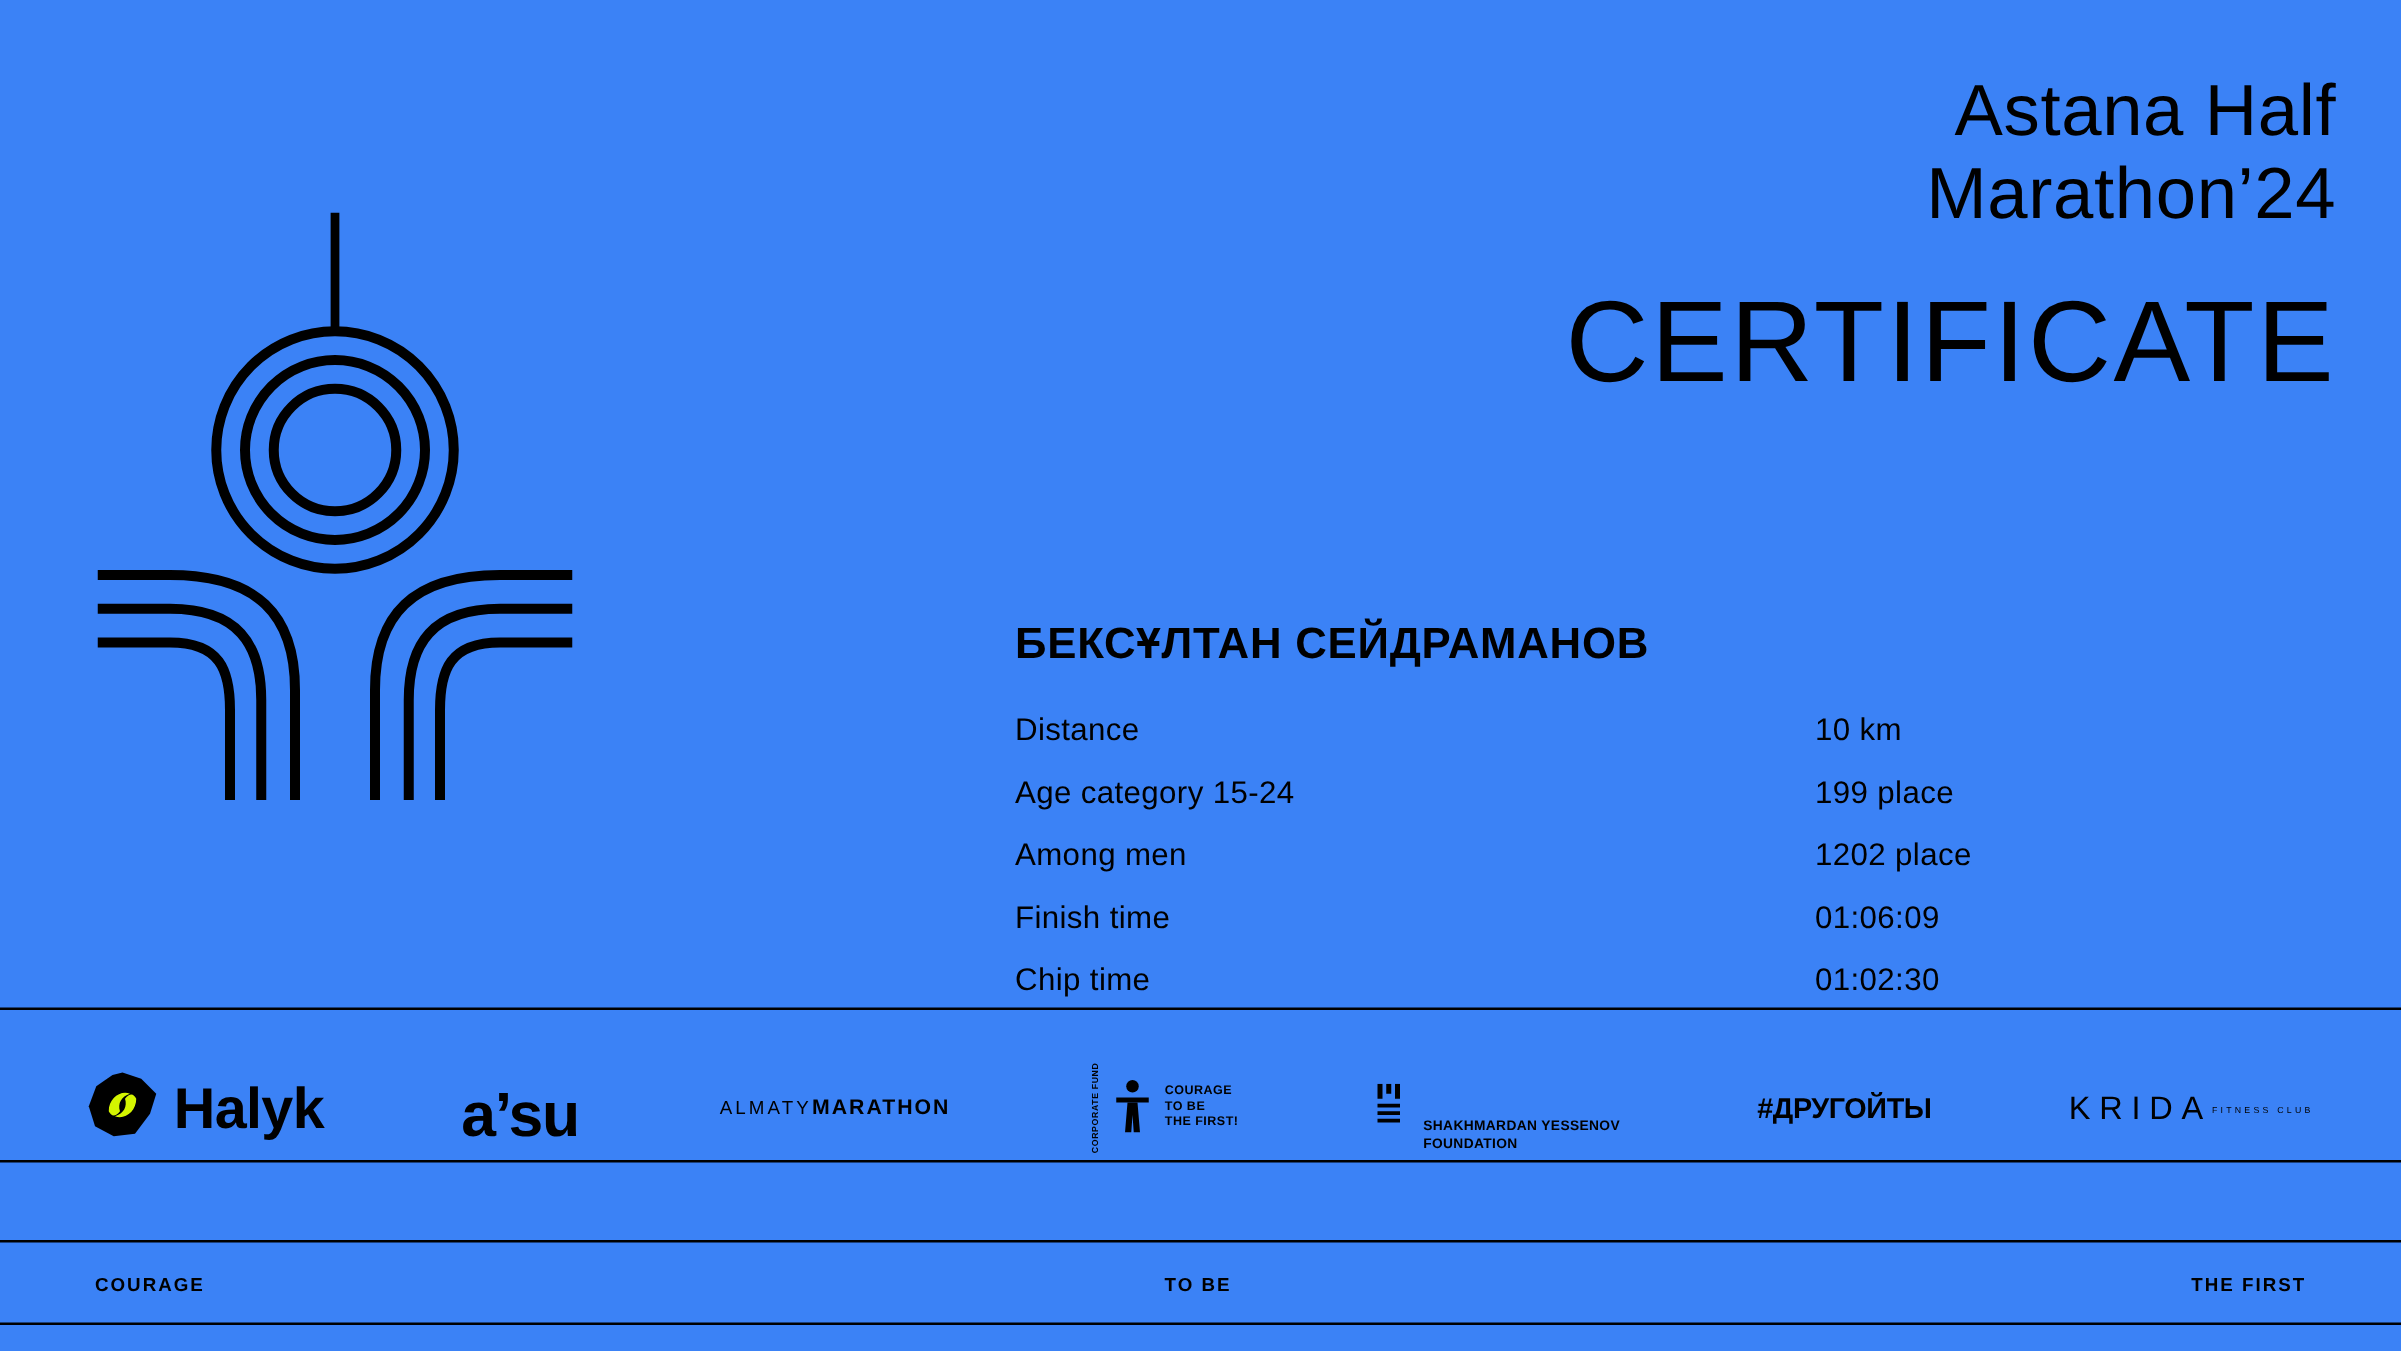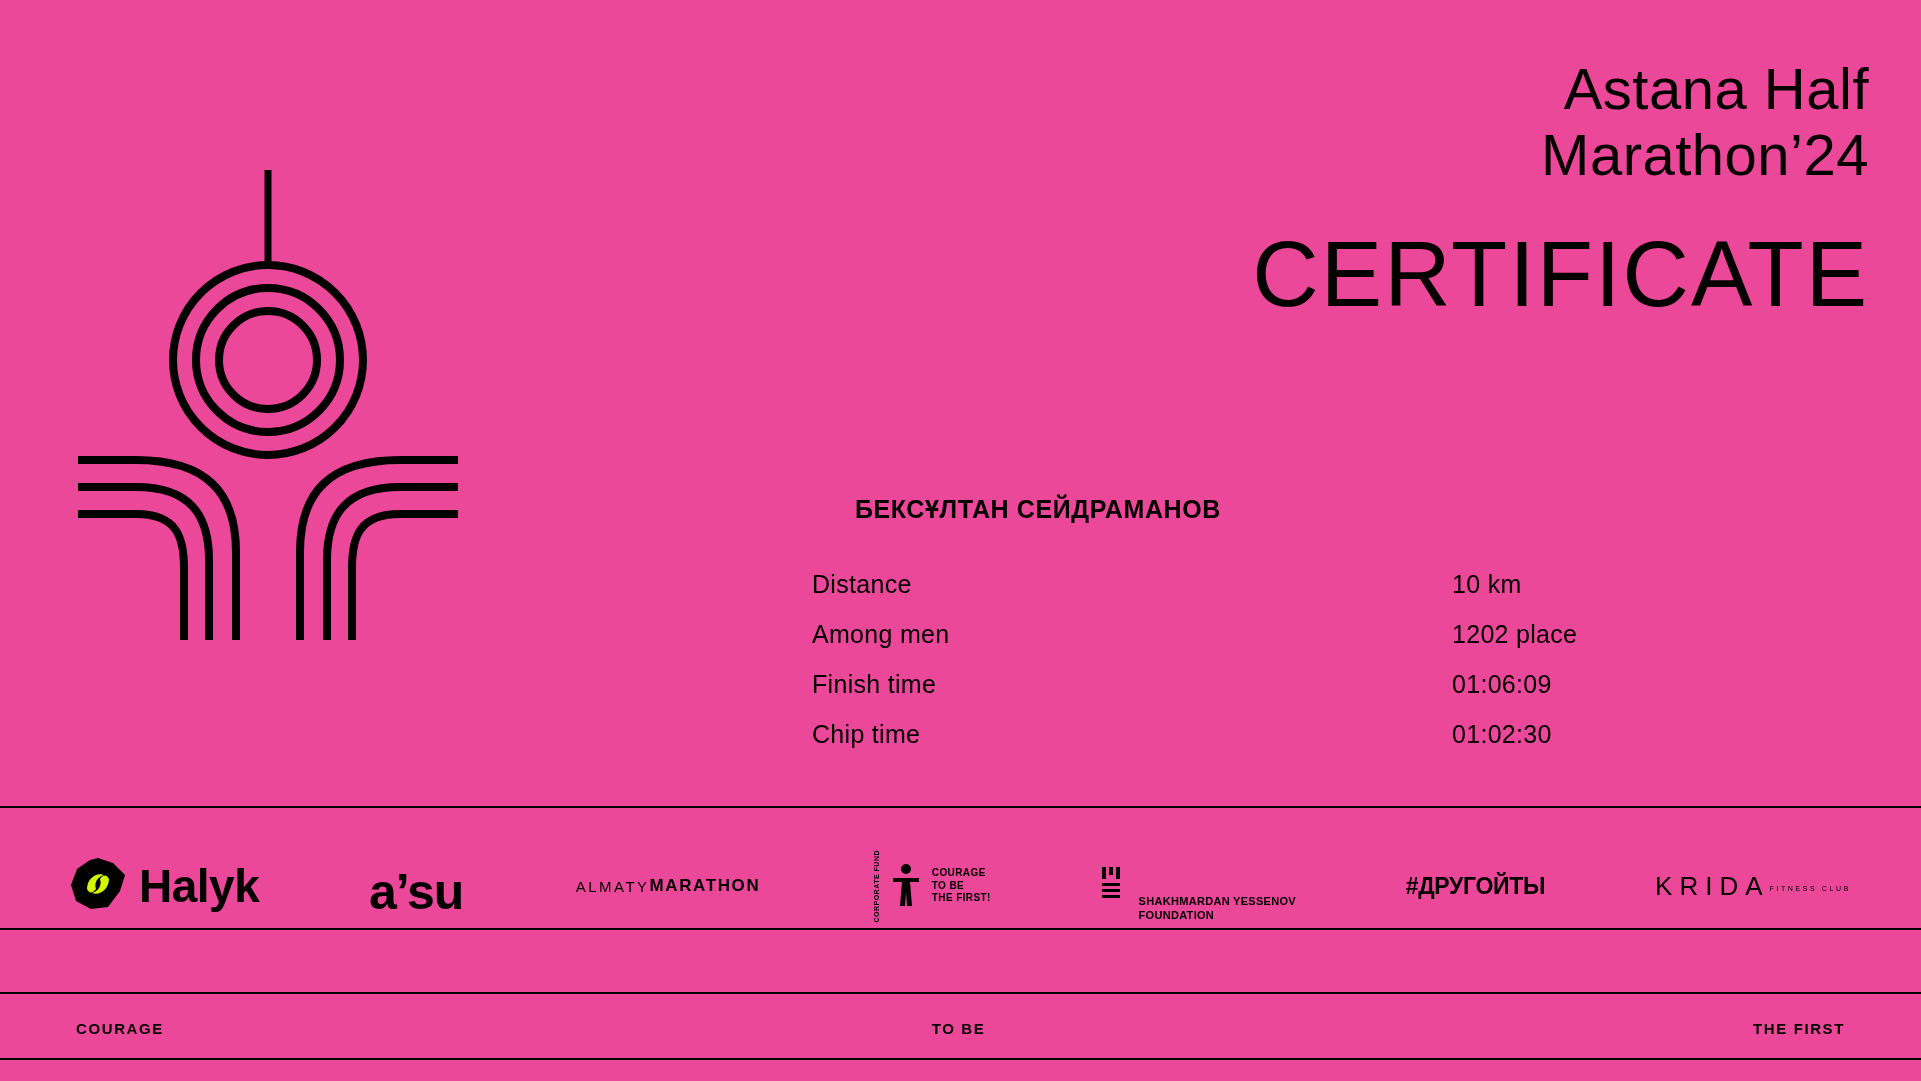--- a/index.html
+++ b/index.html
@@ -11,21 +11,21 @@
     height: 1081px;
     background: #d4f500;
     font-family: "Liberation Sans", sans-serif;
     color: #000;
     overflow: hidden;
     position: relative;
   }
   .certificate {
     position: absolute;
     inset: 0;
-    background: #ec4899;
+    background: #3b82f6;
   }
 
   
   .event-title {
     position: absolute;
     right: 52px;
     top: 56px;
     text-align: right;
     font-size: 58px;
     line-height: 1.14;
@@ -51,24 +51,23 @@
     top: 170px;
     width: 380px;
     height: 470px;
   }
 
   
   .participant-name {
     position: absolute;
     left: 812px;
     top: 495px;
-    font-size: 25px;
+    font-size: 35px;
     font-weight: 700;
     letter-spacing: 0.6px;
-    margin-left: 43px;
   }
   .details {
     position: absolute;
     left: 812px;
     top: 570px;
     width: 1040px;
   }
   .detail-row {
     display: flex;
     justify-content: space-between;
@@ -270,20 +269,24 @@
   </div>
 
   <div class="participant-name">БЕКСҰЛТАН СЕЙДРАМАНОВ</div>
 
   <div class="details">
     <div class="detail-row">
       <span class="detail-label">Distance</span>
       <span class="detail-value">10 km</span>
     </div>
     <div class="detail-row">
+      <span class="detail-label">Age category 15-24</span>
+      <span class="detail-value">199 place</span>
+    </div>
+    <div class="detail-row">
       <span class="detail-label">Among men</span>
       <span class="detail-value">1202 place</span>
     </div>
     <div class="detail-row">
       <span class="detail-label">Finish time</span>
       <span class="detail-value">01:06:09</span>
     </div>
     <div class="detail-row">
       <span class="detail-label">Chip time</span>
       <span class="detail-value">01:02:30</span>

